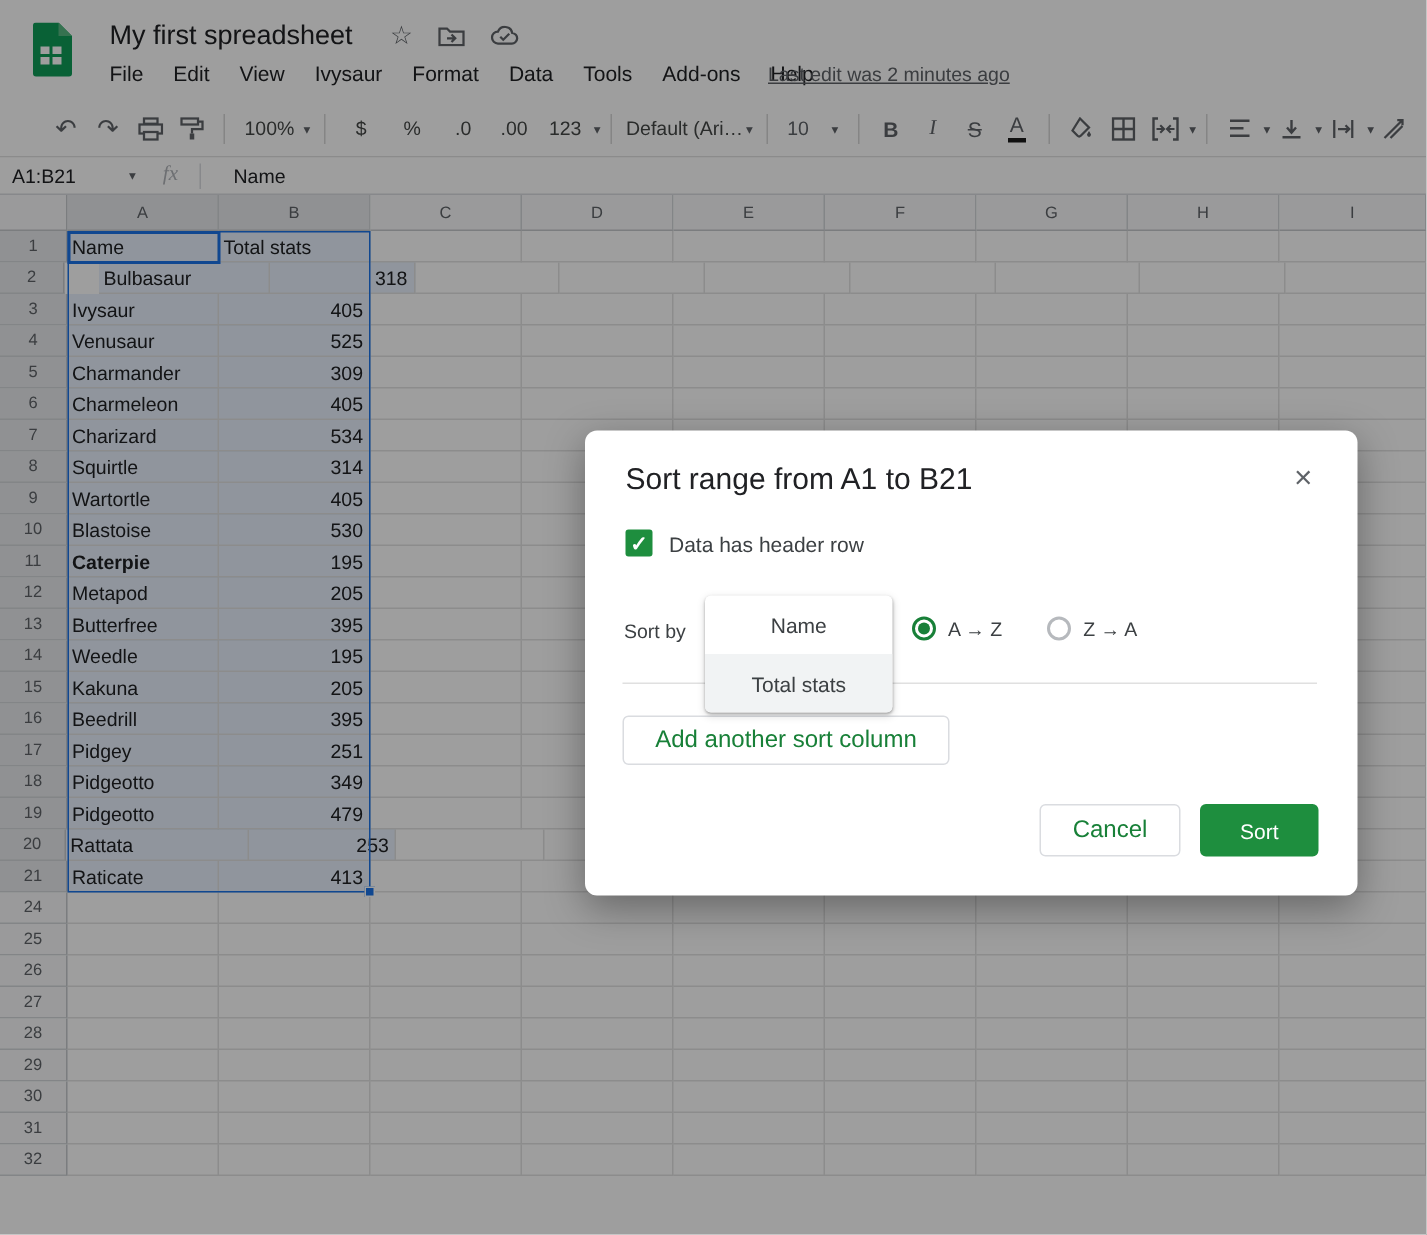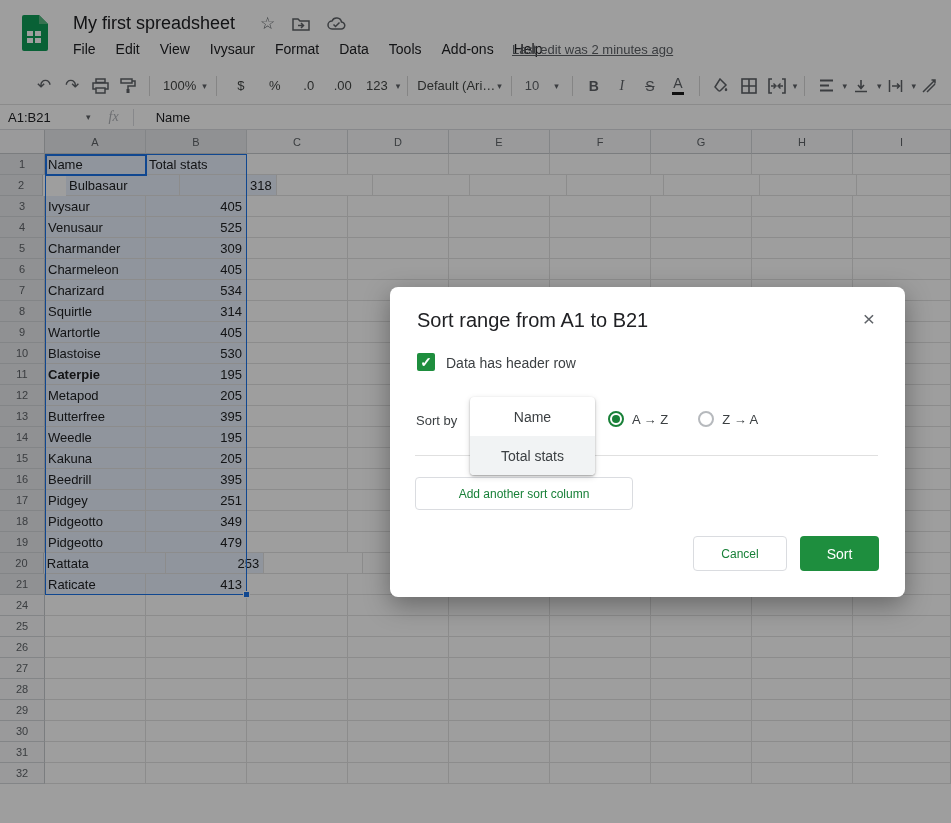--- a/index.html
+++ b/index.html
@@ -72,23 +72,23 @@
             box-shadow:0 1px 2px rgba(0,0,0,.3),0 2px 6px rgba(0,0,0,.15);z-index:5;overflow:hidden}
   .dd-item{height:39px;display:flex;align-items:center;justify-content:center;font-size:14px;color:#3c4043}
   .dd-item.hover{background:#f1f3f4}
   .radio-row{position:absolute;left:218px;top:124px;display:flex;align-items:center;font-size:13px;color:#3c4043}
   .radio{width:16px;height:16px;border-radius:50%;margin-right:8px;position:relative}
   .radio.on{border:2px solid #188038}
   .radio.on::after{content:"";position:absolute;left:2px;top:2px;width:8px;height:8px;border-radius:50%;background:#188038}
   .radio.off{border:2px solid #b6b9bd}
   .dlg-divider{position:absolute;left:25px;top:168px;width:463px;height:1px;background:#e0e0e0}
   .btn-add{position:absolute;left:25px;top:190px;width:218px;height:33px;border:1px solid #dadce0;border-radius:4px;
-           background:#fff;color:#188038;font-size:12px;font-weight:500;display:flex;align-items:center;justify-content:center}
+           background:#fff;color:#188038;font-size:16px;font-weight:500;display:flex;align-items:center;justify-content:center}
   .btn-cancel{position:absolute;left:303px;top:249px;width:94px;height:35px;border:1px solid #dadce0;border-radius:4px;
-           background:#fff;color:#188038;font-size:12px;font-weight:500;display:flex;align-items:center;justify-content:center}
+           background:#fff;color:#188038;font-size:16px;font-weight:500;display:flex;align-items:center;justify-content:center}
   .btn-sort{position:absolute;left:410px;top:249px;width:79px;height:35px;border-radius:4px;
            background:#1e8e3e;color:#fff;font-size:14px;font-weight:500;display:flex;align-items:center;justify-content:center}
 </style>
 </head>
 <body>
 
 <div class="topbar">
   <svg class="sheets-logo" viewBox="0 0 28 38">
     <path d="M2 2 a2 2 0 0 1 2-2 h15 l9 9 v25 a2 2 0 0 1-2 2 H4 a2 2 0 0 1-2-2 z" fill="#0f9d58"></path>
     <path d="M19 0 l9 9 h-9 z" fill="#57b882"></path>

